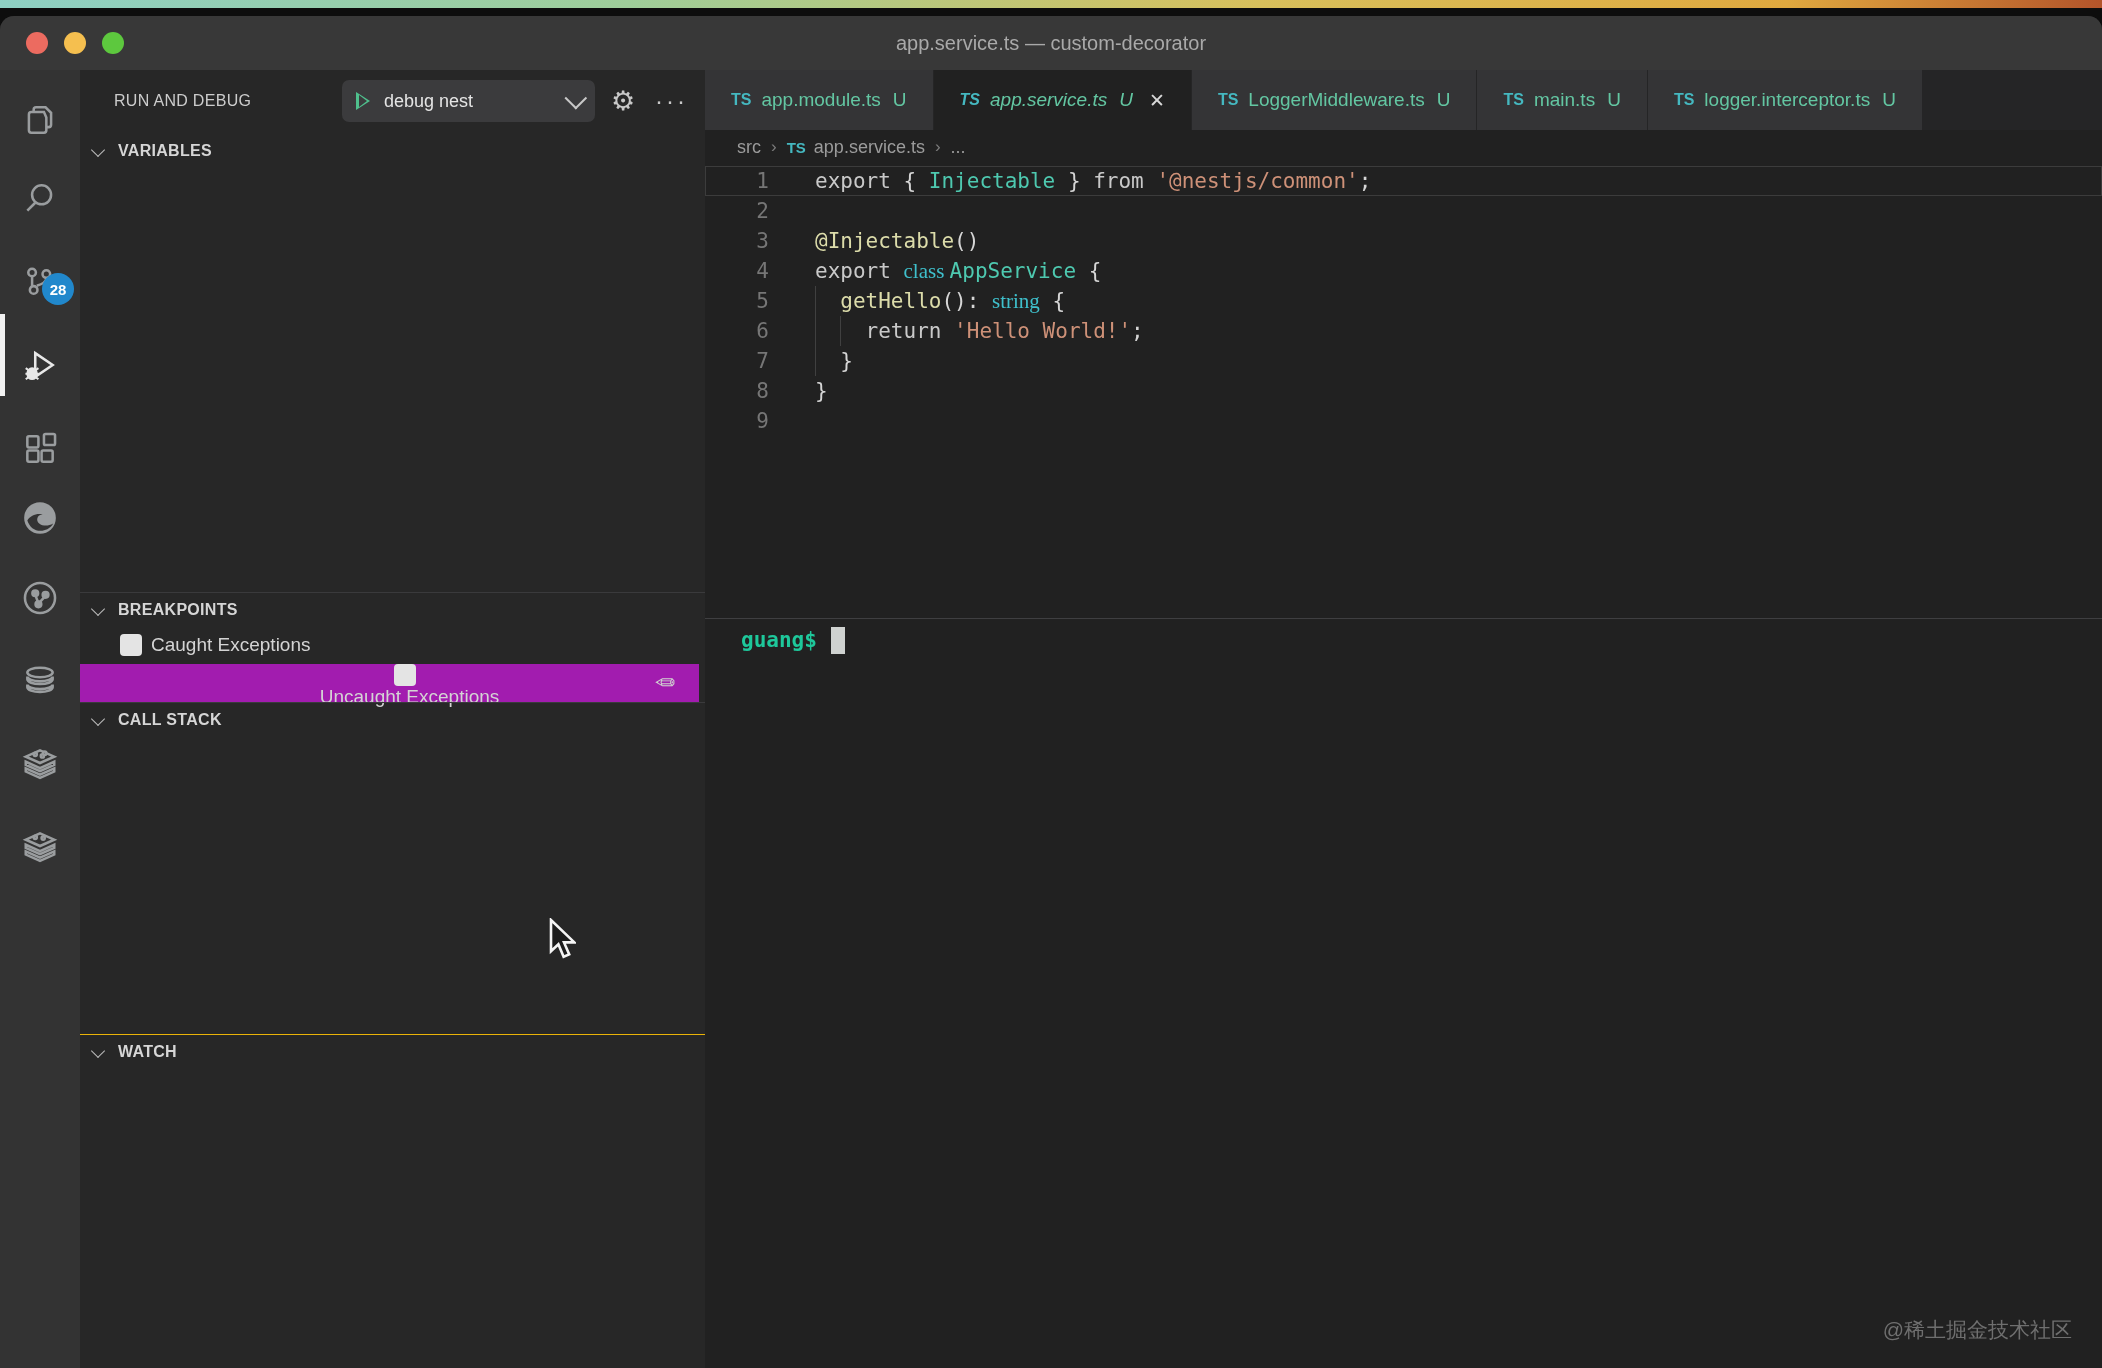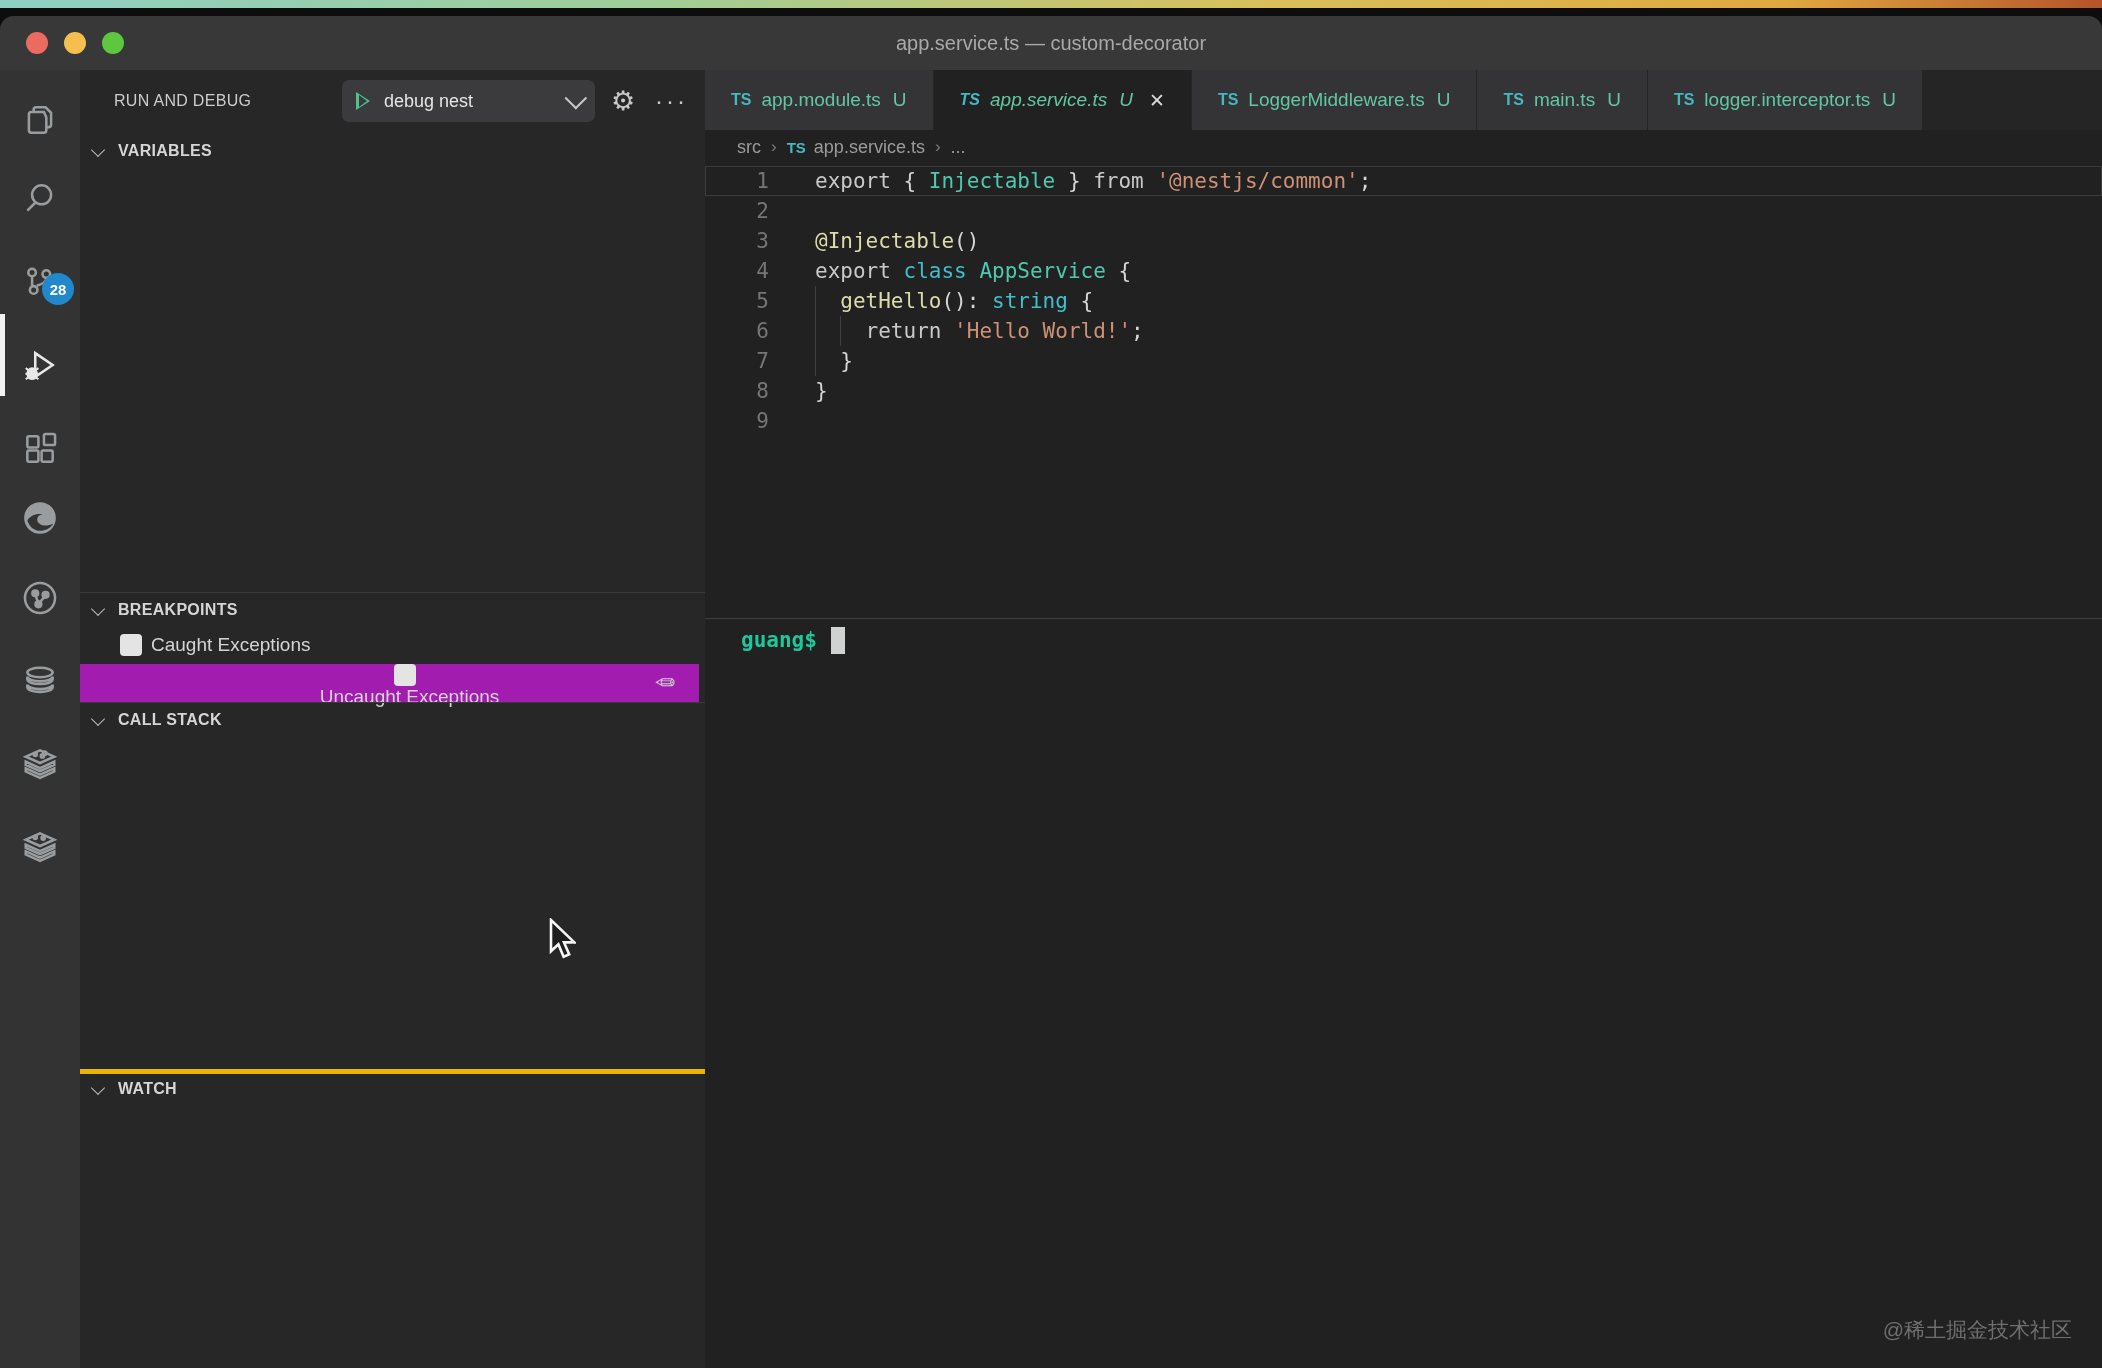--- a/index.html
+++ b/index.html
@@ -51,21 +51,21 @@
   .more-dots { position:absolute; left:575px; top:10px; color:#c8c8c8; font-size:24px; letter-spacing:3px; line-height:42px; }
 
   .section-header { position:absolute; left:0; right:0; height:34px; display:flex; align-items:center;
                     color:#d6d6d6; font-size:16px; font-weight:bold; letter-spacing:.3px; }
   .section-header .tw { width:14px; height:14px; margin:0 12px 0 12px; position:relative; }
   .section-header .tw::before { content:""; position:absolute; left:1px; top:1px; width:9px; height:9px;
        border-right:1.8px solid #bbb; border-bottom:1.8px solid #bbb; transform:rotate(45deg); }
   .hdr-variables   { top:64px; }
   .hdr-breakpoints { top:522px; border-top:1px solid #3a3a3c; }
   .hdr-callstack   { top:632px; border-top:1px solid #3a3a3c; }
-  .hdr-watch       { top:999px; border-top:5px solid #eab308;align-items:center; }
+  .hdr-watch       { top:964px; border-top:1px solid #eab308;align-items:center; }
 
   .bp-row { position:absolute; left:0; right:6px; height:38px; display:flex; align-items:center;
             padding-left:40px; color:#d4d4d4; font-size:19px;text-align:right; }
   .bp-row.selected { background:#a21caf;flex-direction:column; }
   .bp-check { width:22px; height:22px; border-radius:4px; background:#e4e4e4; margin-right:9px; flex:none; }
   .bp-edit { position:absolute; right:24px; top:5px; color:#d0d0d0; font-size:24px; transform:scaleX(-1); }
 
   
   .editor { position:relative; flex:1; background:#212121; display:flex; flex-direction:column; min-width:0; }
   .tabbar { height:60px; background:#252526; display:flex; flex:none; overflow:hidden; }
@@ -82,21 +82,21 @@
   .breadcrumb .ts { color:#45b8c0; font-size:15px; font-weight:bold; margin-right:8px; }
 
   .code { position:relative; height:454px; padding-top:2px; flex:none;
           font-family:"DejaVu Sans Mono", monospace; font-size:21px; }
   .code-line { height:30px; line-height:30px; white-space:pre; display:flex; }
   .code-line.current { box-shadow:inset 0 0 0 1px #3c3c3c; }
   .ln { width:64px; text-align:right; color:#767676; flex:none; }
   .lc { margin-left:46px; position:relative; }
   .guide { position:absolute; top:0; bottom:0; width:1px; background:#404040; }
   .tok-k { color:#c9c9c9; } .tok-p { color:#d6d6d6; } .tok-ty { color:#4ec9b0; }
-  .tok-cy { color:#3fc0cc; } .tok-fn { color:#dcdcaa; } .tok-s { color:#ce9178; }
+  .tok-cy { color:#3fc0cc;font-family:Liberation Serif, serif; } .tok-fn { color:#dcdcaa; } .tok-s { color:#ce9178; }
 
   
   .panel { flex:1; border-top:1px solid #3f3f41; background:#212121; }
   .ptabs { height:58px; display:flex; align-items:center; padding-left:36px; gap:46px; }
   .ptab { position:relative; color:#9a9a9a; font-size:17px; letter-spacing:.6px; height:100%;
           display:flex; align-items:center; }
   .ptab.active { color:#eaeaea; }
   .ptab.active::after { content:""; position:absolute; left:0; right:0; bottom:9px; height:2px; background:#e7e7e7; }
   .term { padding:8px 0 0 36px; font-family:"DejaVu Sans Mono", monospace; font-size:21px; }
   .term .prompt { color:#1ec89b; font-weight:bold; }

